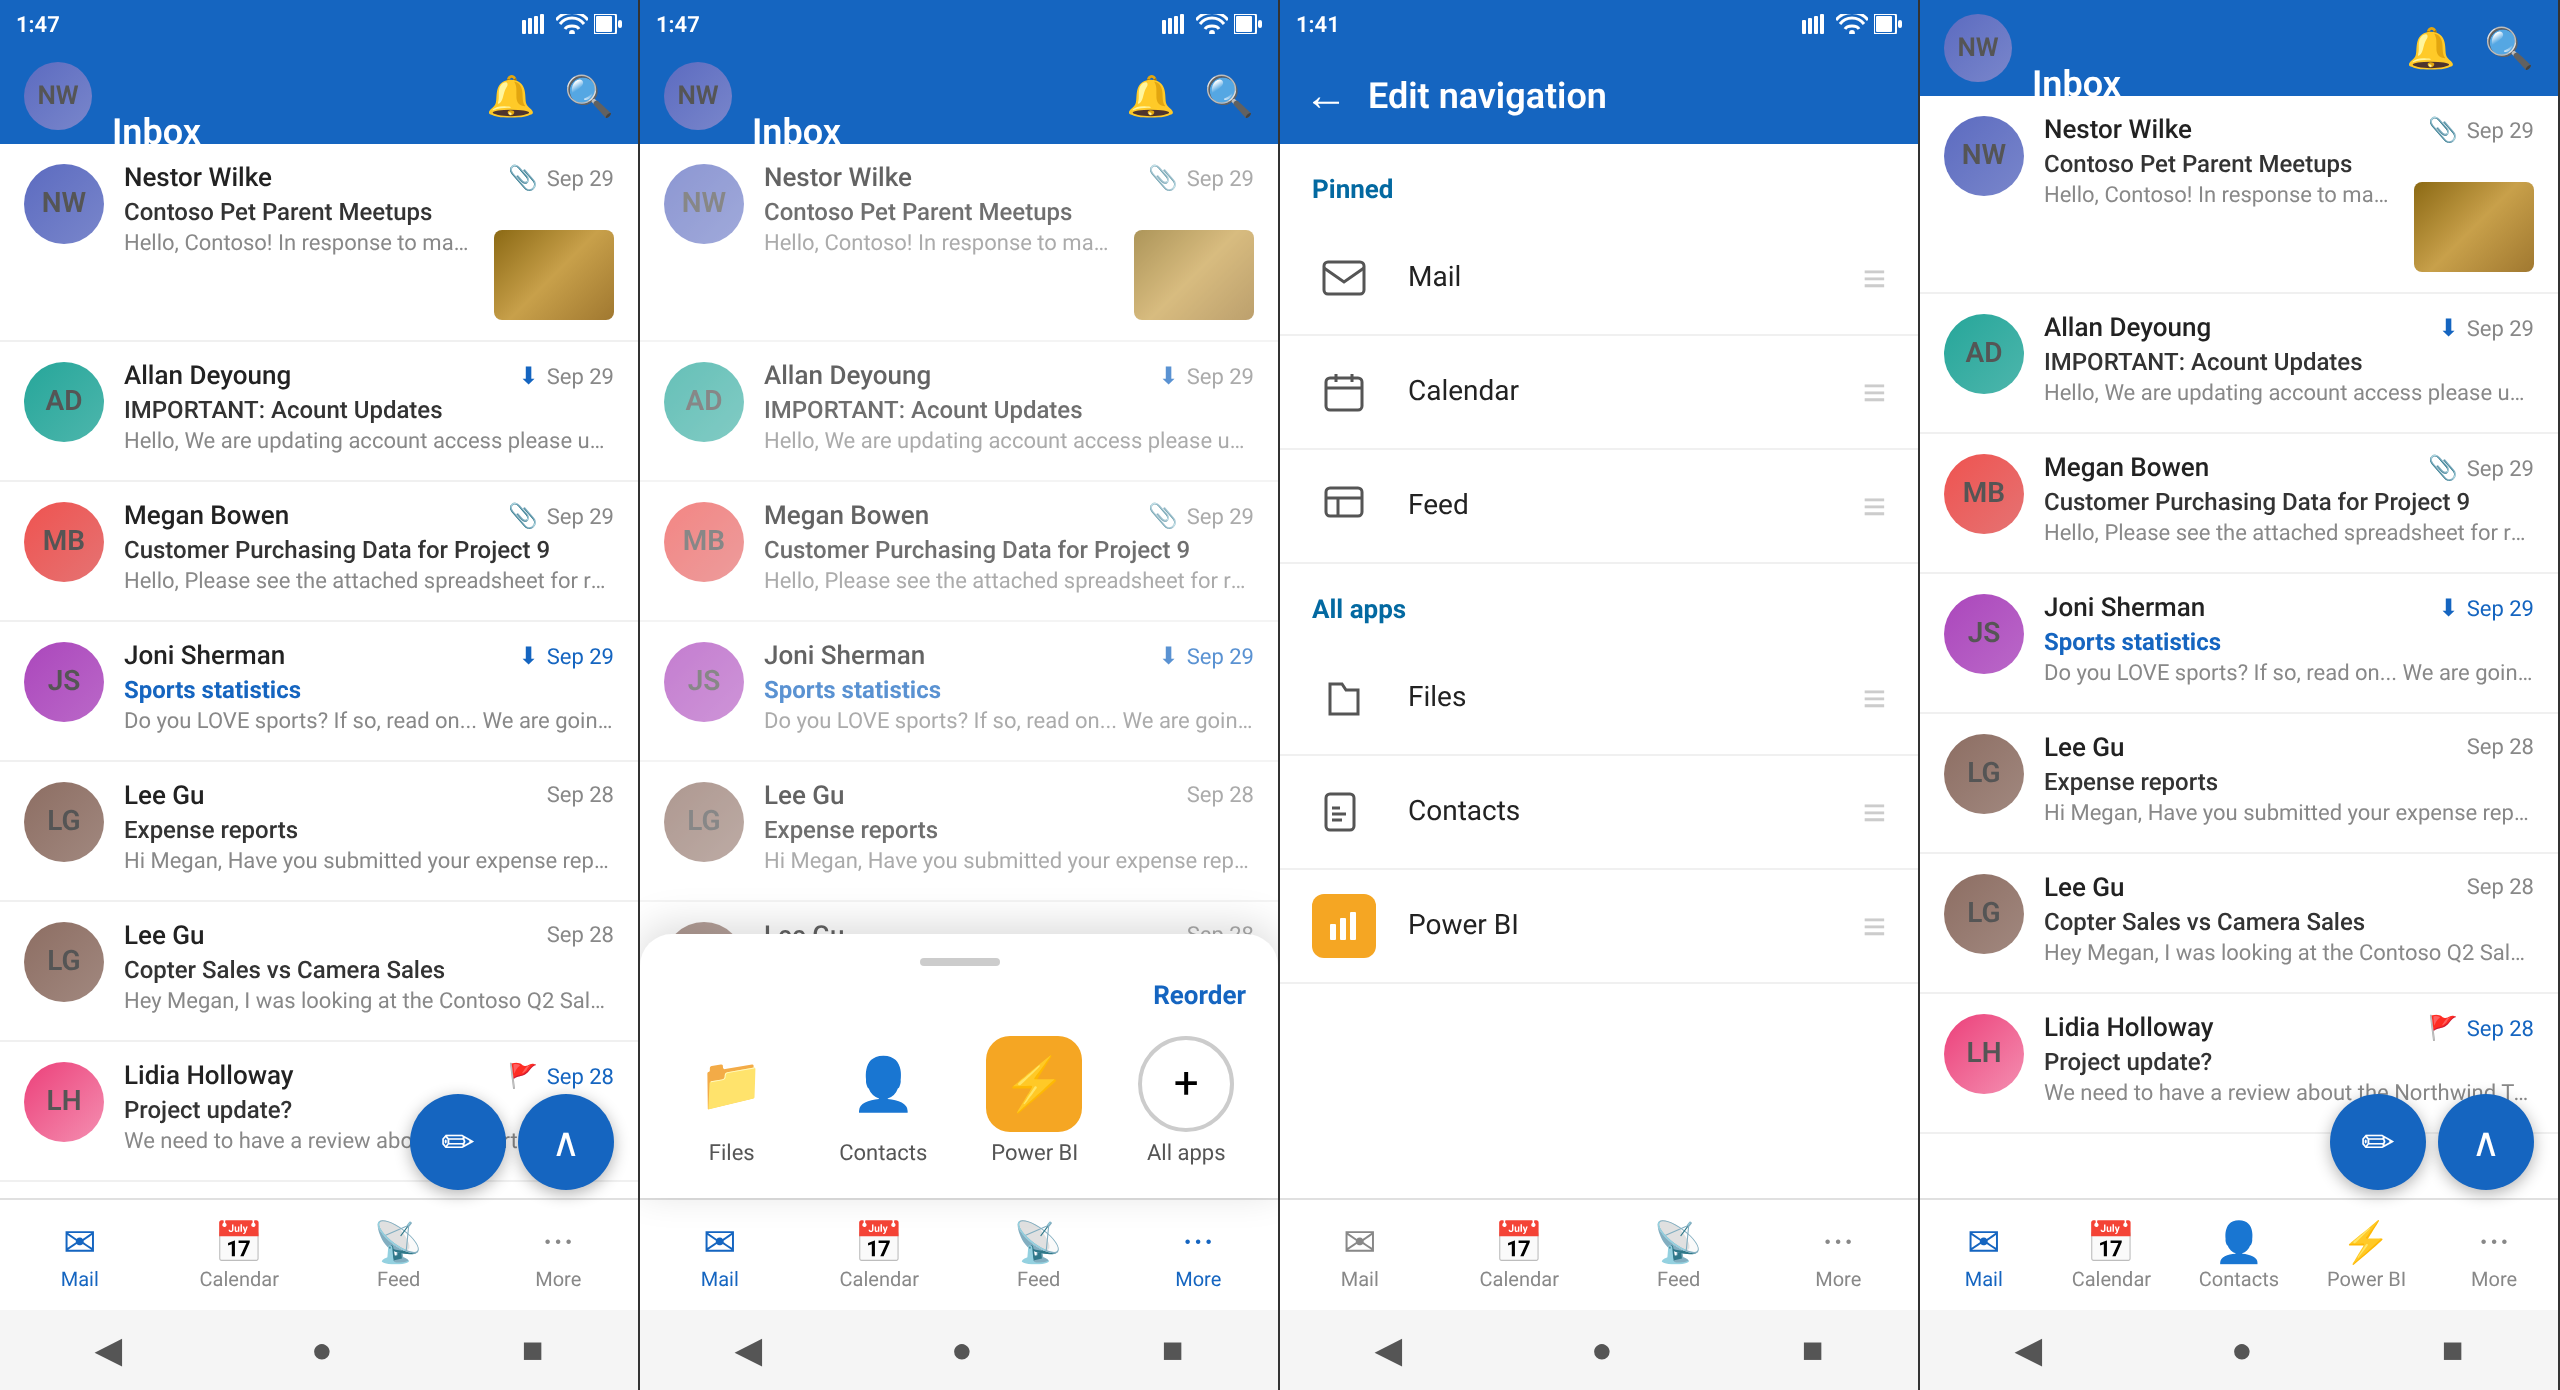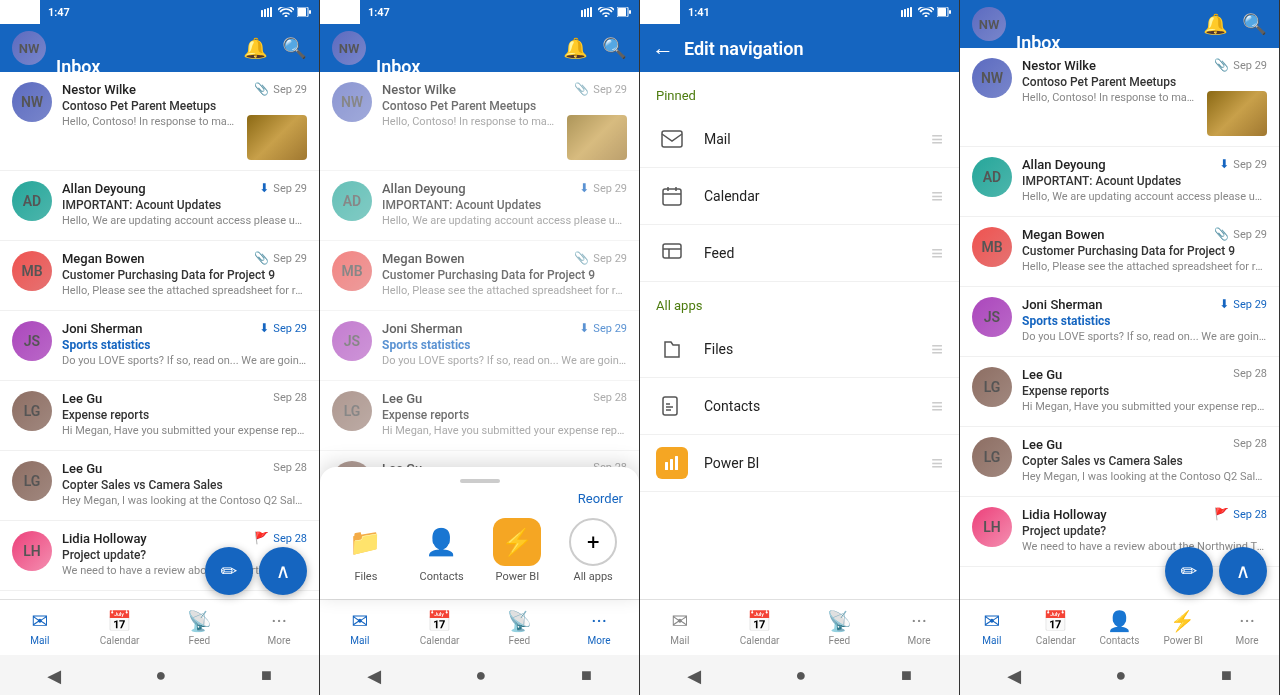--- a/index.html
+++ b/index.html
@@ -23,21 +23,20 @@
     }
     
     .status-bar {
       height: 24px;
       background: #1565c0;
       display: flex;
       align-items: center;
       justify-content: space-between;
       padding: 0 8px;
       flex-shrink: 0;
-      margin-left: 40px;
     }
     .status-bar-left {
       font-size: 11px;
       font-weight: 600;
       color: #fff;
     }
     .status-bar-right {
       display: flex;
       align-items: center;
       gap: 3px;
@@ -275,21 +274,21 @@
       height: 4px;
       background: #ccc;
       border-radius: 2px;
       margin: 0 auto 8px;
     }
     .sheet-header {
       text-align: right;
       padding: 0 16px 8px;
       font-size: 13px;
       color: #1565c0;
-      font-weight: 400;
+      font-weight: 700;
     }
     .sheet-items {
       display: flex;
       justify-content: space-around;
       padding: 4px 8px 8px;
     }
     .sheet-item {
       display: flex;
       flex-direction: column;
       align-items: center;
@@ -335,22 +334,22 @@
       font-weight: 600;
       color: #fff;
     }
     .edit-nav-list {
       flex: 1;
       overflow-y: auto;
     }
     .edit-section-label {
       padding: 16px 16px 8px;
       font-size: 13px;
-      font-weight: 400;
-      color: #4d7c0f;
+      font-weight: 700;
+      color: #0369a1;
     }
     .edit-nav-item {
       display: flex;
       align-items: center;
       padding: 12px 16px;
       gap: 16px;
       border-bottom: 1px solid #f0f0f0;
     }
     .edit-nav-icon {
       width: 32px;

